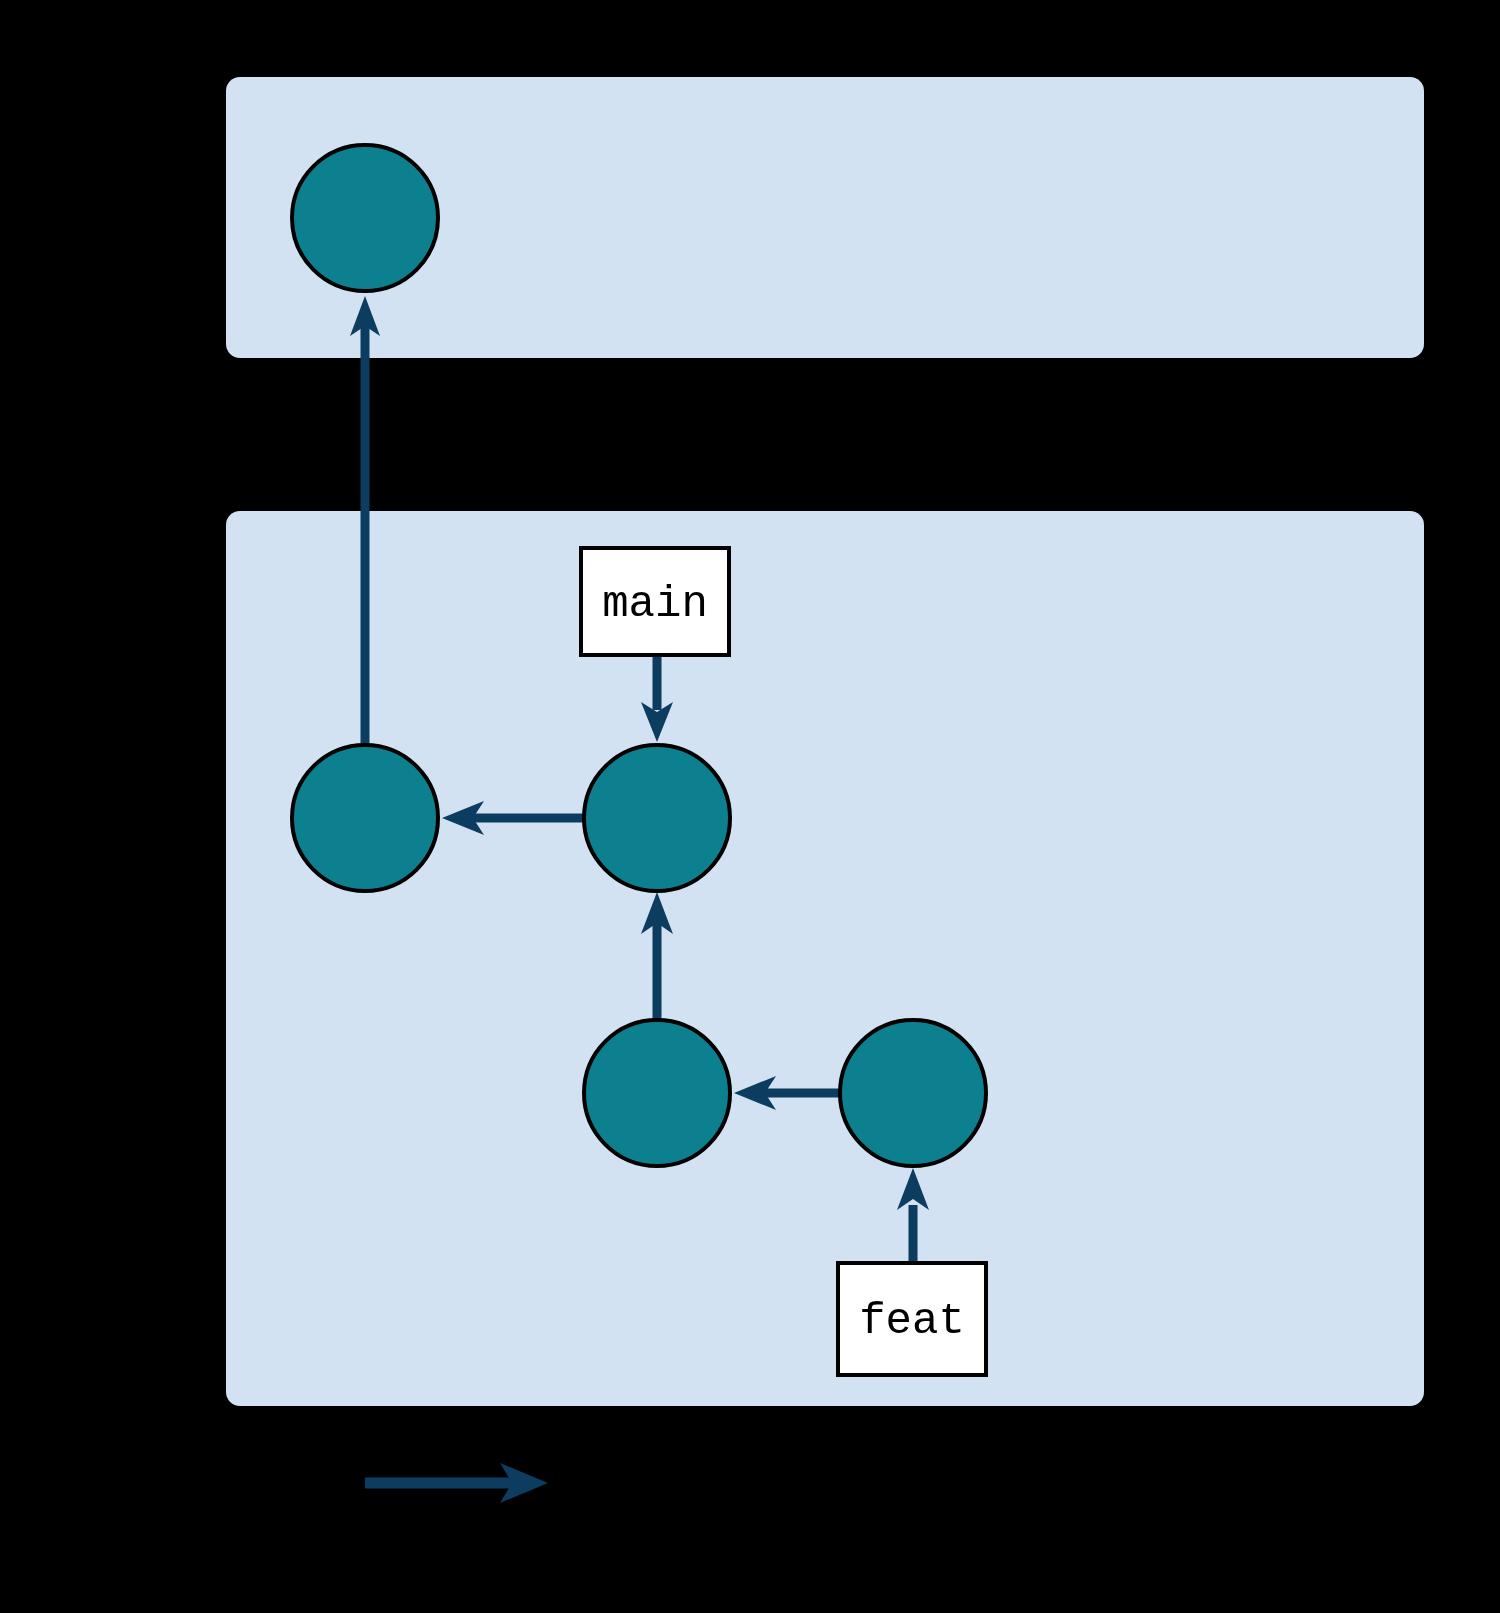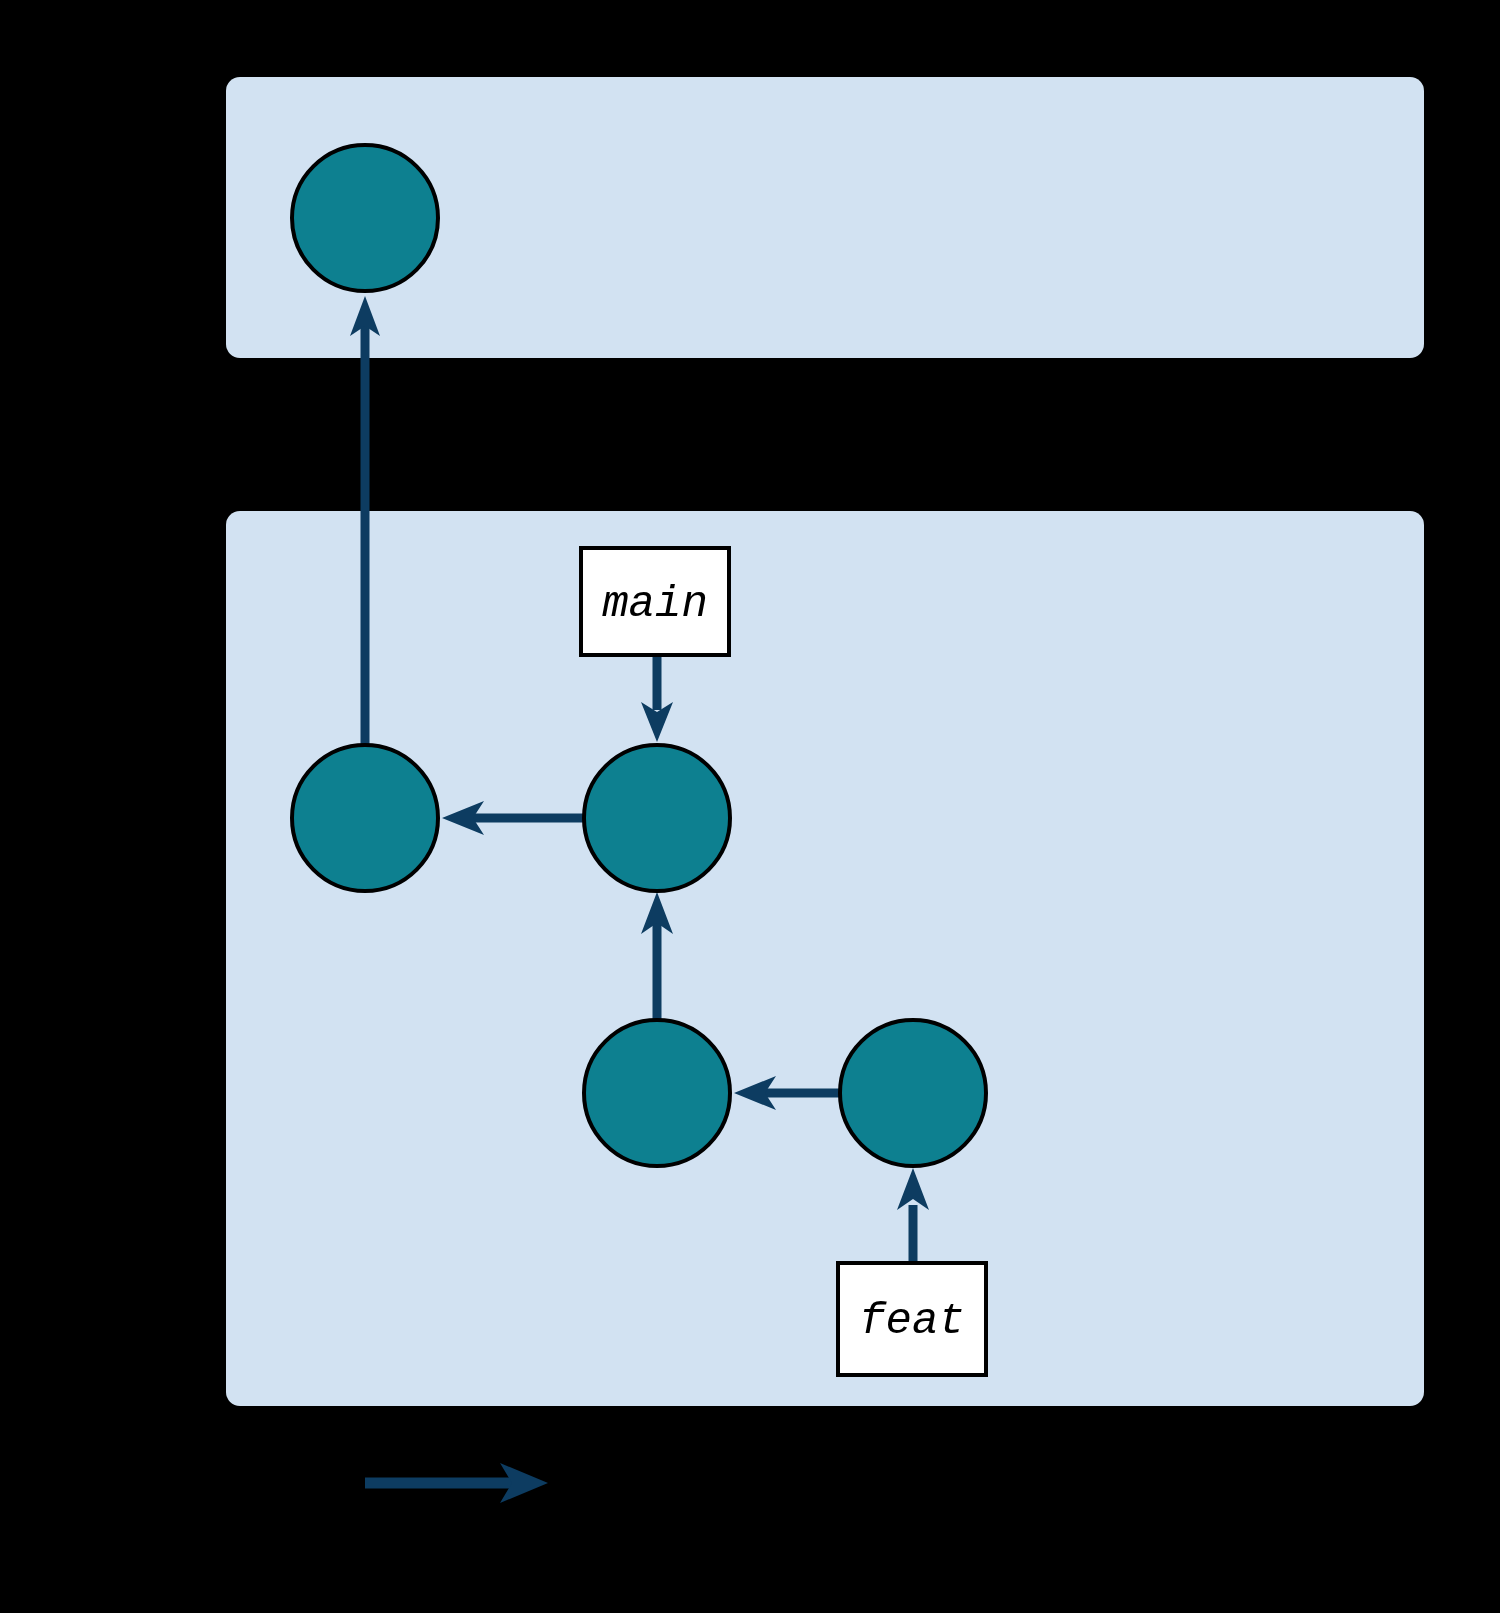--- a/index.html
+++ b/index.html
@@ -12,21 +12,20 @@
     width: 1500px;
     height: 1613px;
     overflow: hidden;
     font-family: "Liberation Mono", "DejaVu Sans Mono", monospace;
   }
   #stage {
     position: relative;
     width: 1244px;
     height: 1613px;
     background: #7dd3fc;
-    font-style: italic;
   }
   #diagram-svg {
     position: absolute;
     left: 0;
     top: 0;
     width: 1500px;
     height: 1613px;
     display: block;
   }
   .cluster-rect {

